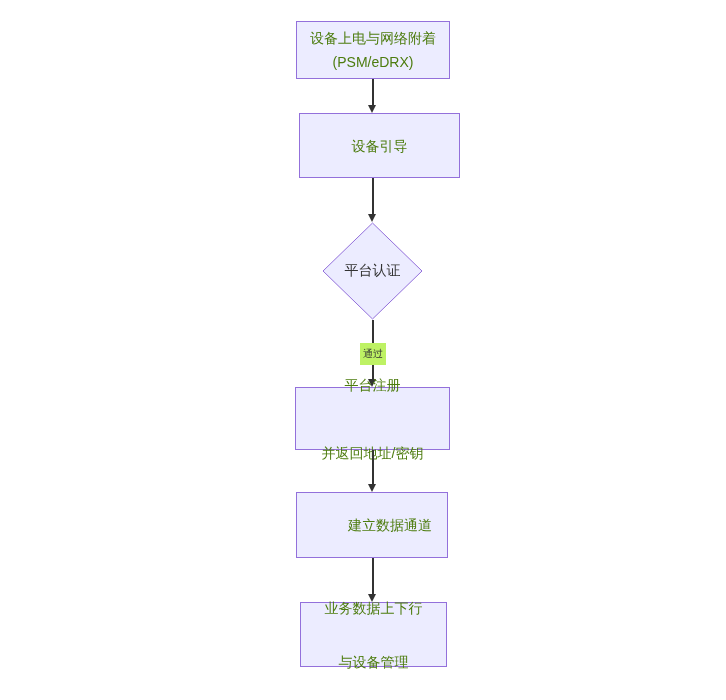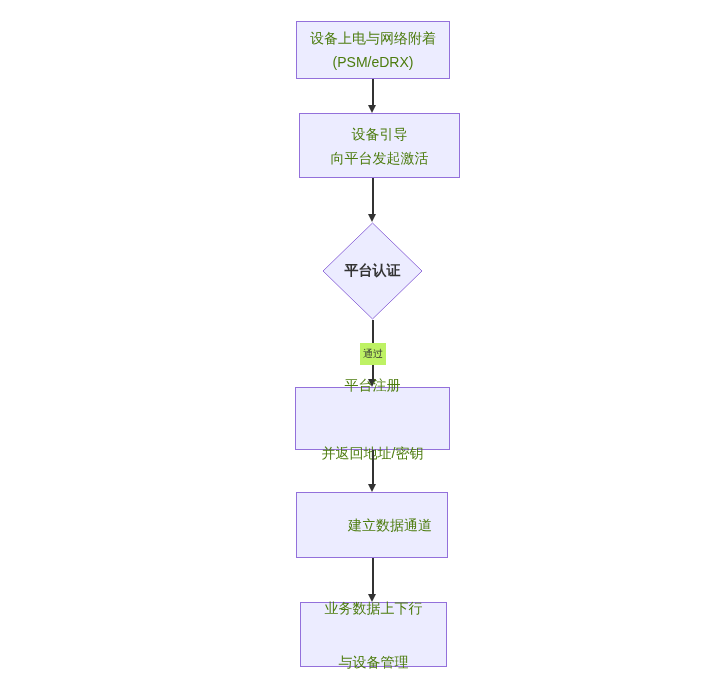--- a/index.html
+++ b/index.html
@@ -54,21 +54,20 @@
     stroke-width: 1;
   }
   .diamond-label {
     position: absolute;
     inset: 0;
     display: flex;
     align-items: center;
     justify-content: center;
     color: #333333;
     font-size: 14px;
-    font-weight: bold;
   }
 
   
   .edge {
     position: absolute;
     left: 367px;
     width: 11px;
   }
   .e1 { top: 79px;  height: 34px; }
   .e2 { top: 178px; height: 44px; }
@@ -114,21 +113,20 @@
     <div>(PSM/eDRX)</div>
   </div>
 
   <div class="edge e1">
     <div class="edge-line"></div>
     <div class="edge-head"></div>
   </div>
 
   <div class="node n2">
     <div>设备引导</div>
-    <div>向平台发起激活</div>
   </div>
 
   <div class="edge e2">
     <div class="edge-line"></div>
     <div class="edge-head"></div>
   </div>
 
   <div class="diamond-wrap">
     <svg viewBox="0 0 101 98">
       <polygon points="50.5,1 100,49 50.5,97 1,49"></polygon>

